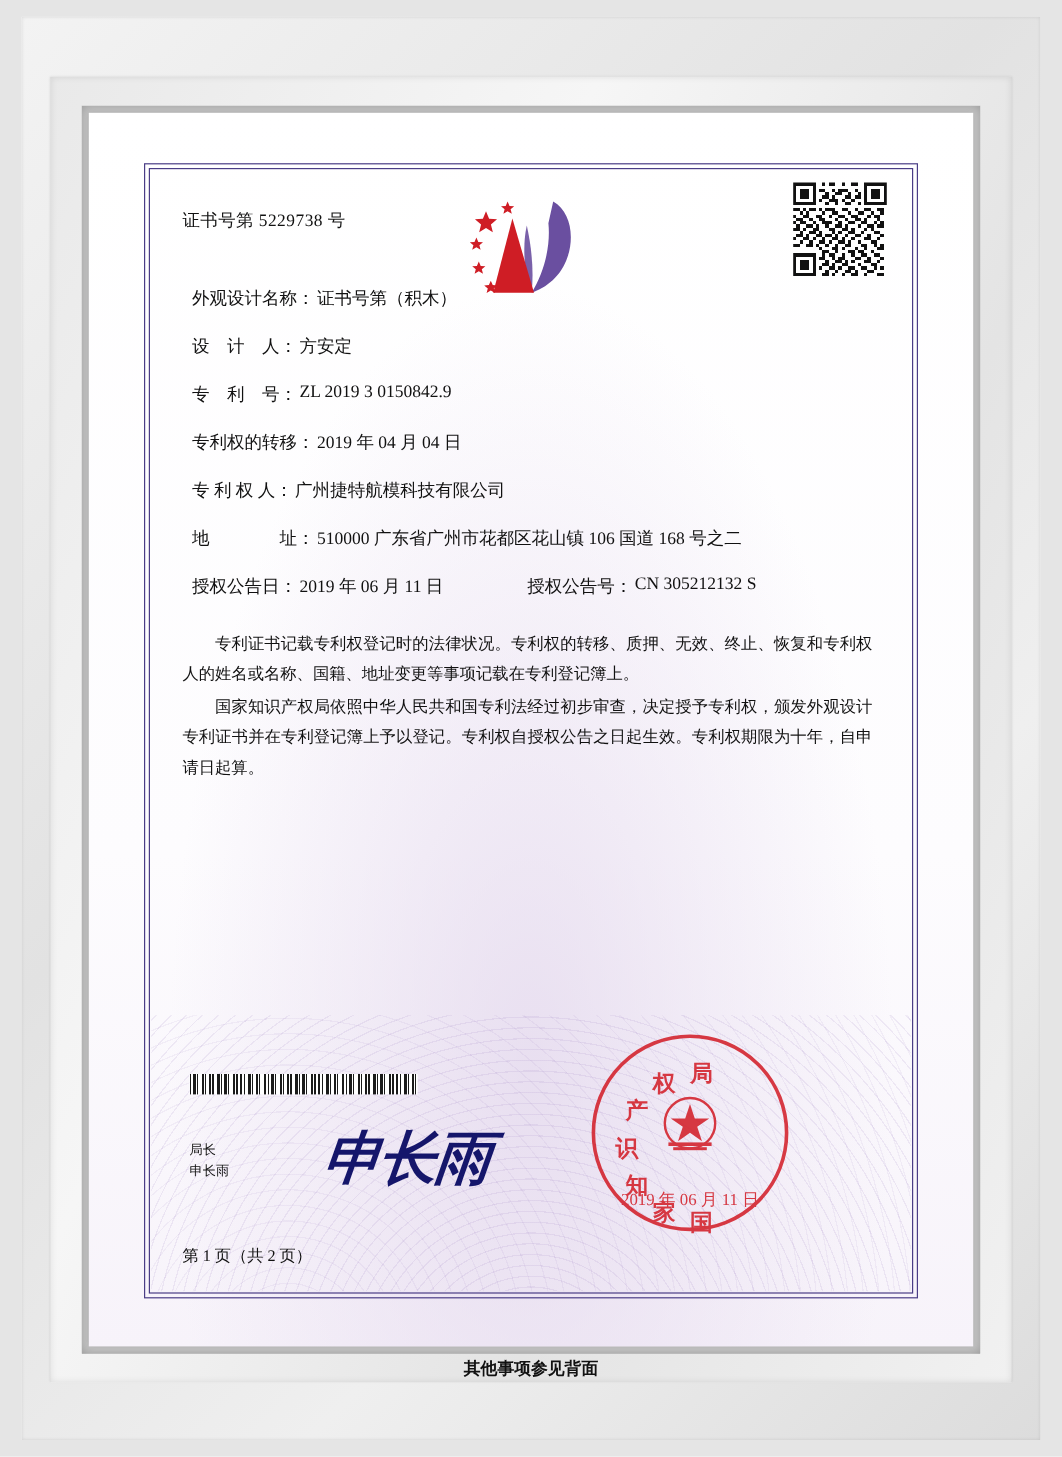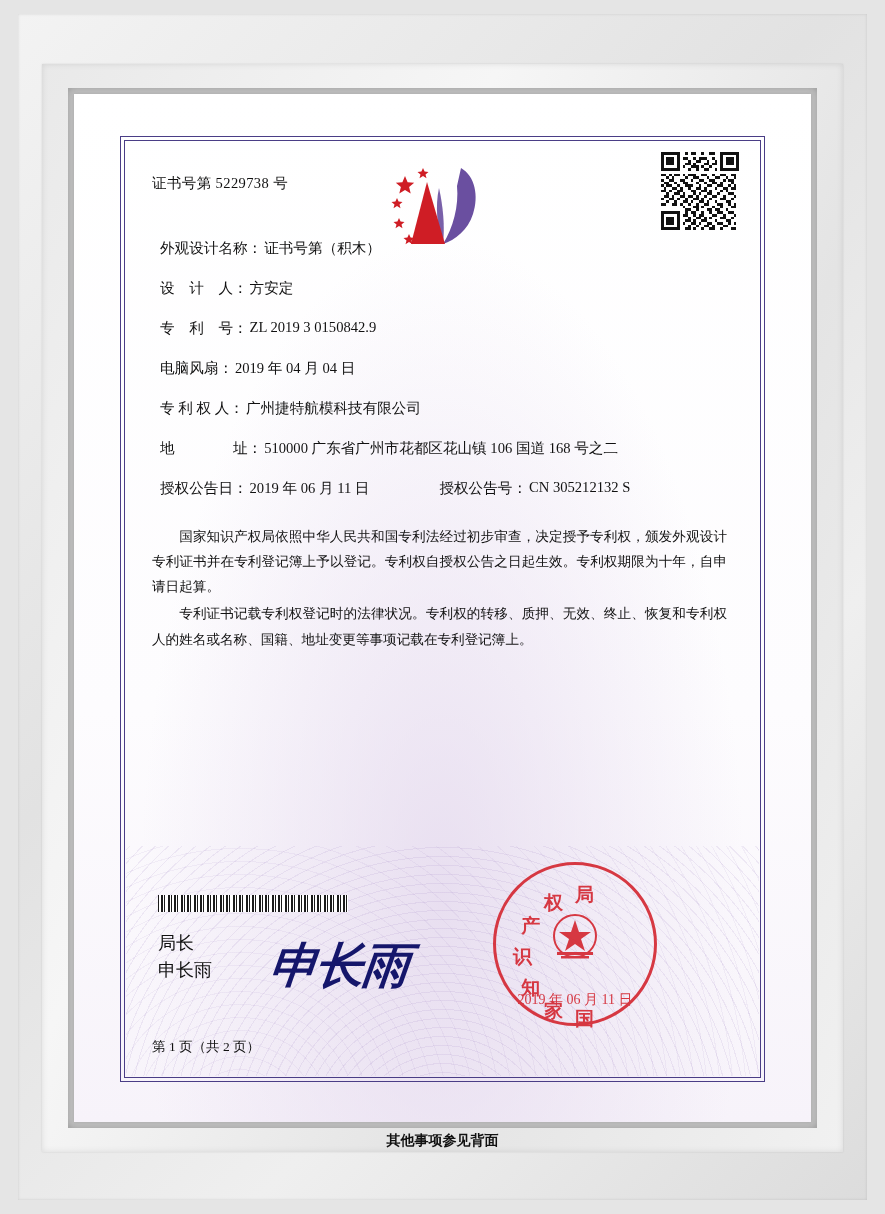--- a/index.html
+++ b/index.html
@@ -154,21 +154,21 @@
       #1a1a1a 3px 5px, #ffffff 5px 6px,
       #1a1a1a 6px 7px, #ffffff 7px 10px,
       #1a1a1a 10px 12px, #ffffff 12px 13px);
   }
 
   
   .sig-block {
     position: absolute;
     left: 6px;
     bottom: 78px;
-    font-size: 18px;
+    font-size: 11px;
     line-height: 1.5;
     color: #111;
   }
   .sig-script {
     position: absolute;
     left: 118px;
     bottom: 64px;
     font-size: 48px;
     font-family: "DejaVu Serif", serif;
     font-style: italic;
@@ -474,42 +474,42 @@
         </div>
         <div class="field-row">
           <span class="field-label">设　计　人：</span>
           <span class="field-value">方安定</span>
         </div>
         <div class="field-row">
           <span class="field-label">专　利　号：</span>
           <span class="field-value">ZL 2019 3 0150842.9</span>
         </div>
         <div class="field-row">
-          <span class="field-label">电脑风扇：</span>
+          <span class="field-label">专利权的转移：</span>
           <span class="field-value">2019 年 04 月 04 日</span>
         </div>
         <div class="field-row">
           <span class="field-label">专 利 权 人：</span>
           <span class="field-value">广州捷特航模科技有限公司</span>
         </div>
         <div class="field-row">
           <span class="field-label">地　　　　址：</span>
           <span class="field-value">510000 广东省广州市花都区花山镇 106 国道 168 号之二</span>
         </div>
         <div class="field-row two-col">
           <span class="field-label">授权公告日：</span>
           <span class="field-value">2019 年 06 月 11 日</span>
           <span class="field-label second">授权公告号：</span>
           <span class="field-value">CN 305212132 S</span>
         </div>
       </div>
 
       <div class="body-text">
+        <p>专利证书记载专利权登记时的法律状况。专利权的转移、质押、无效、终止、恢复和专利权人的姓名或名称、国籍、地址变更等事项记载在专利登记簿上。</p>
         <p>国家知识产权局依照中华人民共和国专利法经过初步审查，决定授予专利权，颁发外观设计专利证书并在专利登记簿上予以登记。专利权自授权公告之日起生效。专利权期限为十年，自申请日起算。</p>
-        <p>专利证书记载专利权登记时的法律状况。专利权的转移、质押、无效、终止、恢复和专利权人的姓名或名称、国籍、地址变更等事项记载在专利登记簿上。</p>
       </div>
 
       <div class="barcode"></div>
 
       <div class="sig-block">
         <div>局长</div>
         <div>申长雨</div>
       </div>
       <div class="sig-script">申长雨</div>
 

